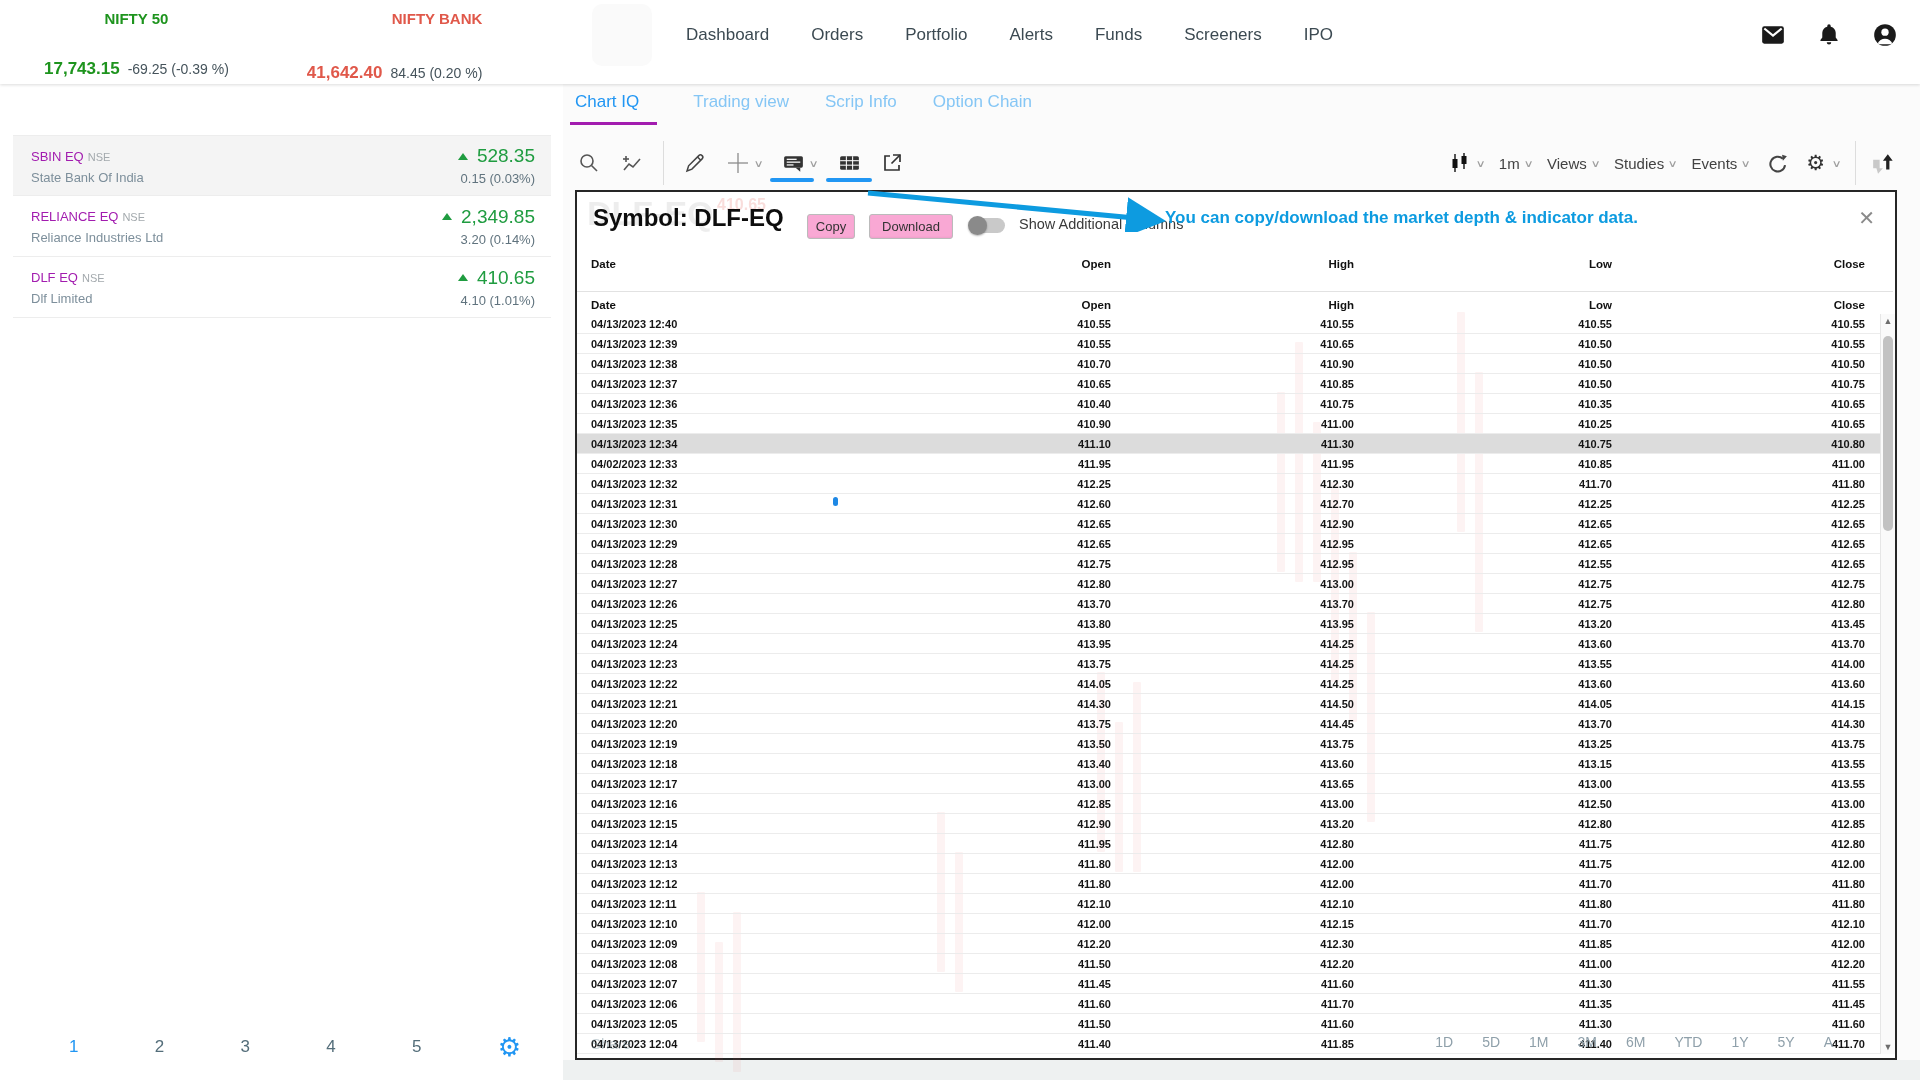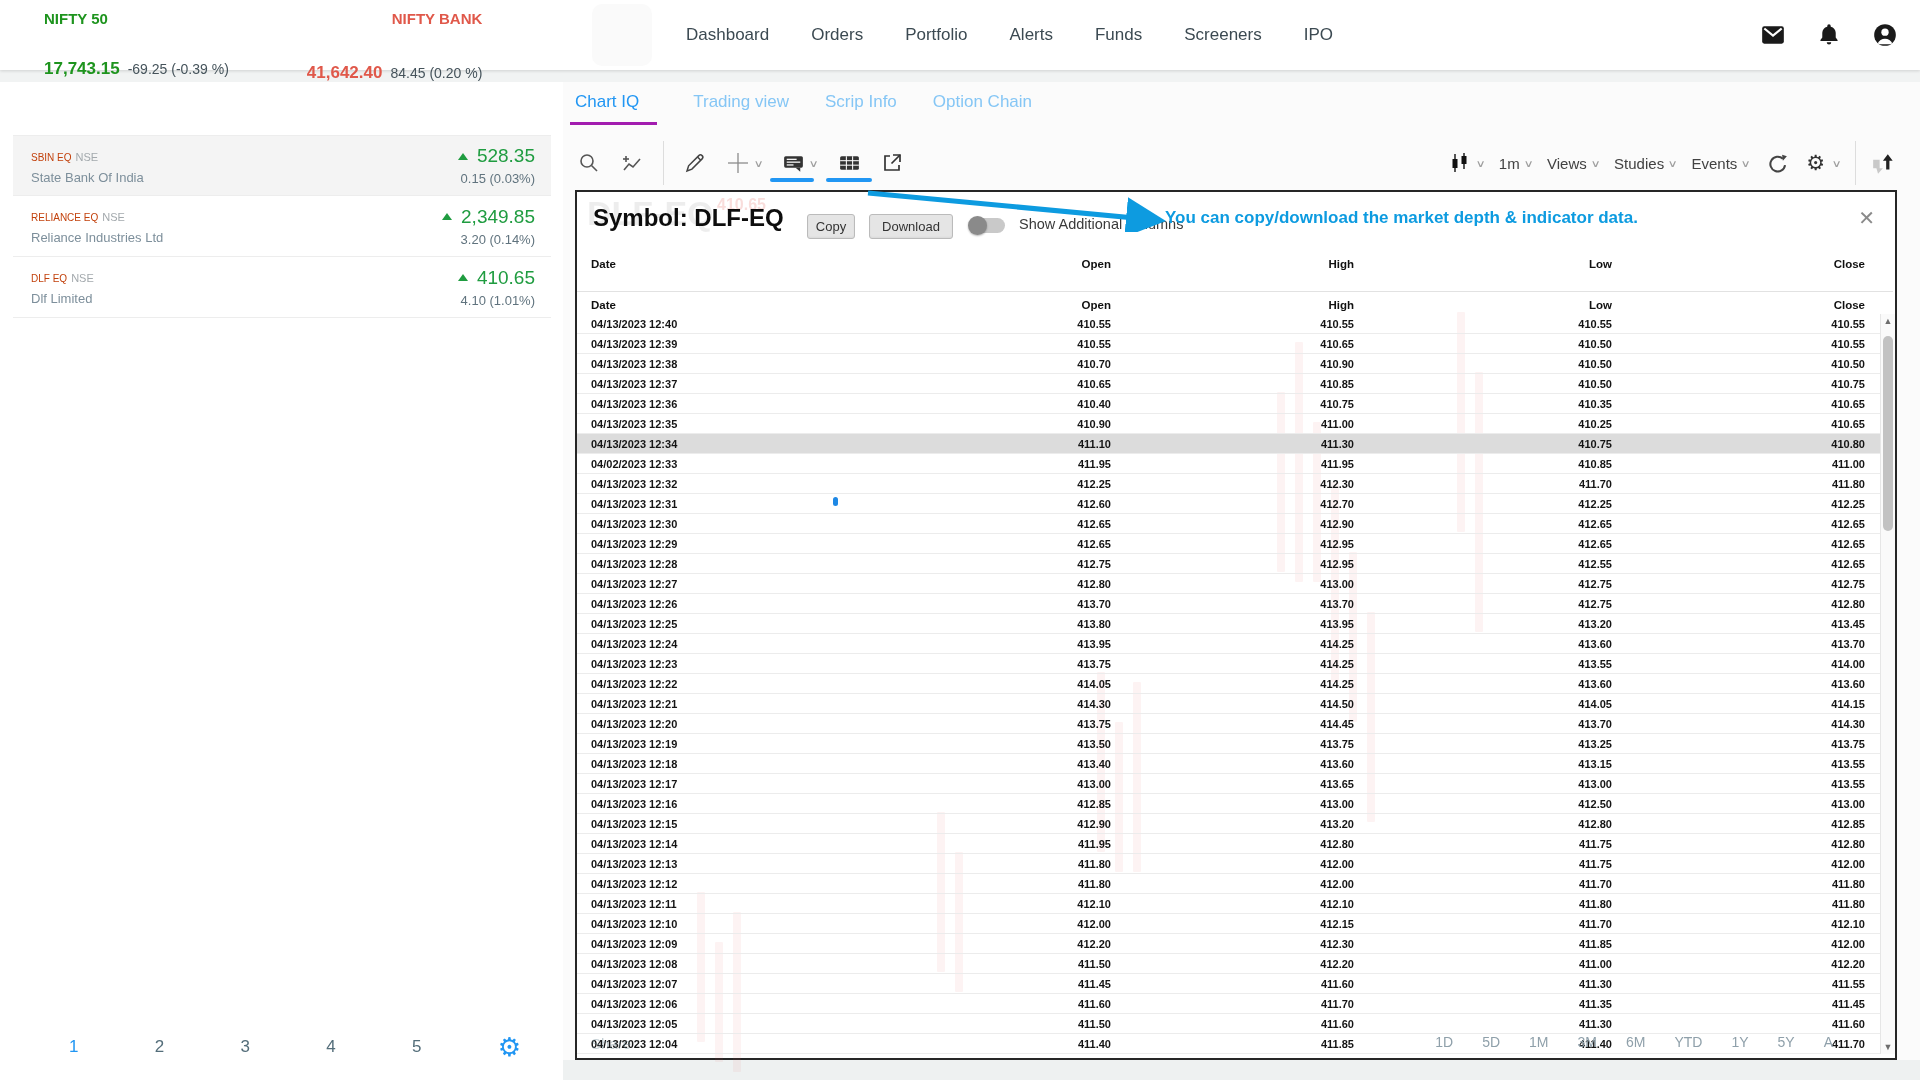--- a/index.html
+++ b/index.html
@@ -1,21 +1,21 @@
 <!DOCTYPE html>
 <html><head>
 <meta charset="utf-8">
 <style>
   * { margin:0; padding:0; box-sizing:border-box; }
   html,body { width:1920px; height:1080px; overflow:hidden; background:#f1f3f3;
     font-family:"Liberation Sans", sans-serif; }
 
   
-  .header { position:absolute; left:0; top:0; width:1920px; height:70px; background:#fff;
-    box-shadow:0 1px 3px rgba(0,0,0,.14); z-index:20; }
+  .header { position:absolute; left:0; top:0; width:1920px; height:84px; background:#fff;
+    box-shadow:0 1px 3px rgba(0,0,0,.14); z-index:20;text-align:center; }
   .indices { position:absolute; left:44px; top:10px; display:flex; gap:78px; }
   .index-block { display:flex; flex-direction:column; gap:4px; }
   .index-block.right { align-items:flex-end;gap:8px; }
   .idx-name { font-size:15px; font-weight:bold; }
   .idx-line { display:flex; gap:8px; align-items:baseline; }
   .idx-val { font-size:17px; font-weight:bold;margin-top:28px; }
   .idx-chg { font-size:14px; color:#45535b; }
   .green { color:#1e941e; } .red { color:#e0584a; }
   .logo-ph { position:absolute; left:592px; top:4px; width:60px; height:62px; background:#fafafa;
     border-radius:10px; }
@@ -30,21 +30,21 @@
     border-radius:7px; box-shadow:0 1px 5px rgba(0,0,0,.18); display:flex; align-items:center;
     padding:0 14px; gap:14px; }
   .search-input { border:none; outline:none; flex:1; font-size:17px; color:#444;
     font-family:"Liberation Sans", sans-serif; }
   .search-input::placeholder { color:#9aa0a3; }
   .watchlist { position:absolute; left:13px; top:53px; width:538px; }
   .wl-row { height:61px; border-bottom:1px solid #ededed; display:flex; justify-content:space-between;
     align-items:center; padding:0 16px 0 18px; cursor:pointer; }
   .wl-row.selected { background:#f4f4f4; border-top:1px solid #ededed; }
   .wl-left { display:flex; flex-direction:column; gap:5px; }
-  .wl-sym { font-size:10px; color:#c2410c; }
+  .wl-sym { font-size:13px; color:#a21caf; }
   .wl-exch { font-size:11px; color:#a3a9ad; margin-left:4px; }
   .wl-name { font-size:13px; color:#7d8f9b; }
   .wl-right { display:flex; flex-direction:column; align-items:flex-end; gap:4px; }
   .wl-price-line { display:flex; align-items:center; gap:9px; }
   .up-tri { width:0; height:0; border-left:5px solid transparent; border-right:5px solid transparent;
     border-bottom:7px solid #1f9c40; }
   .wl-price { font-size:19px; color:#1f9c40; }
   .wl-chg { font-size:13px; color:#60737e; }
   .pagination { position:absolute; left:37px; top:952px; width:514px; display:flex; align-items:center;
     justify-content:space-between; padding:0 30px 0 32px; }
@@ -69,21 +69,21 @@
   .ul-bar { position:absolute; top:40px; height:4px; background:#2196f3; border-radius:2px; }
   .ul-bar.b1 { left:207px; width:44px; }
   .ul-bar.b2 { left:263px; width:46px; }
 
   
   .modal { position:absolute; left:12px; top:108px; width:1322px; height:870px; background:#fff;
     border:2px solid #262626; z-index:5; }
   .wm-sym { position:absolute; left:10px; top:2px; font-size:34px; font-weight:bold; color:rgba(0,0,0,.07); }
   .wm-price { position:absolute; left:140px; top:4px; font-size:16px; font-weight:bold; color:rgba(229,100,90,.22); }
   .panel-title { position:absolute; left:16px; top:12px; font-size:24px; font-weight:bold; color:#0d0d0d; }
-  .btn { position:absolute; top:22px; height:25px; background:#e5e5e5; border:1px solid #bbb; border-radius:3px;
+  .btn { position:absolute; top:22px; height:25px; background:#f9a8d4; border:1px solid #bbb; border-radius:3px;
     font-size:13px; color:#333; text-align:center; line-height:23px; cursor:pointer;
     box-shadow:inset 0 -1px 2px rgba(0,0,0,.05); font-family:"Liberation Sans", sans-serif; }
   .btn.copy { left:230px; width:48px; }
   .btn.download { left:292px; width:84px; }
   .toggle { position:absolute; left:392px; top:26px; width:36px; height:15px; background:#c9c9c9;
     border-radius:8px; cursor:pointer; }
   .knob { position:absolute; left:-1px; top:-2px; width:19px; height:19px; border-radius:50%;
     background:#8a8a8a; box-shadow:0 1px 2px rgba(0,0,0,.3); }
   .toggle-label { position:absolute; left:442px; top:24px; font-size:14.5px; color:#3a3a3a; }
   .close-x { position:absolute; right:20px; top:14px; font-size:20px; color:#8a8a8a; cursor:pointer; }

